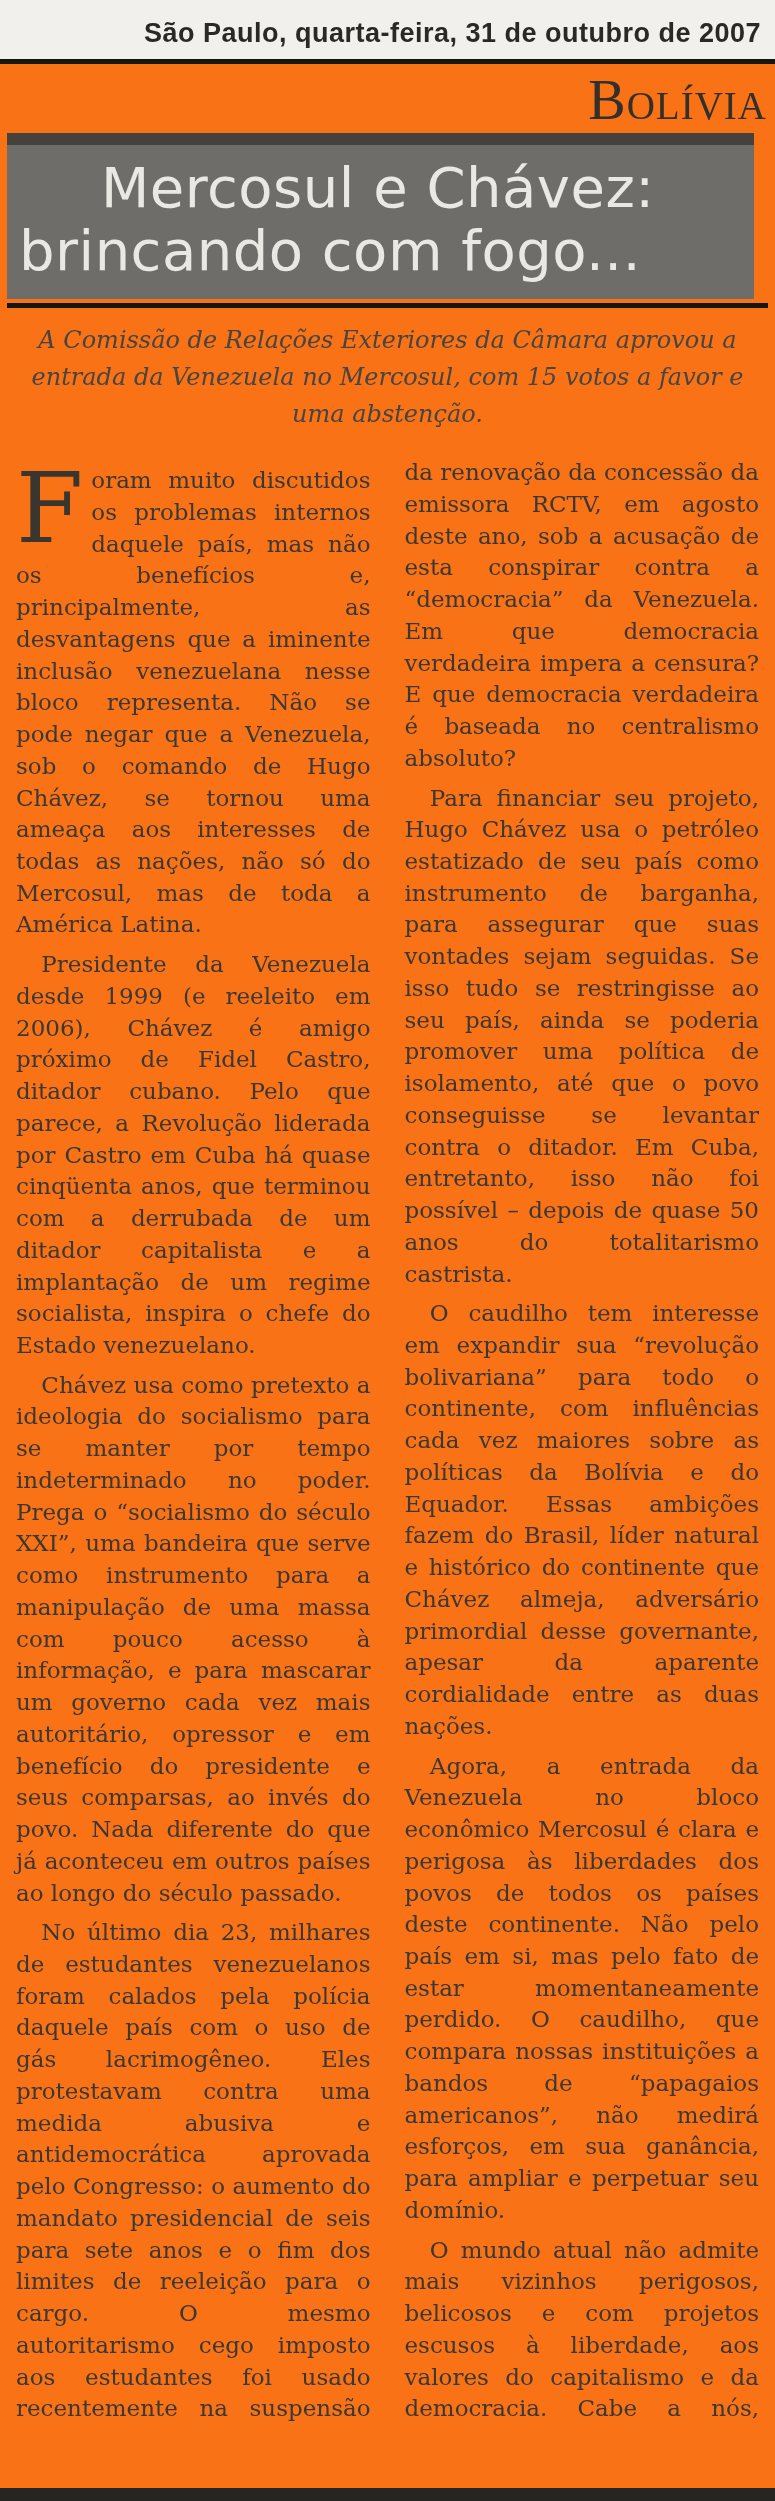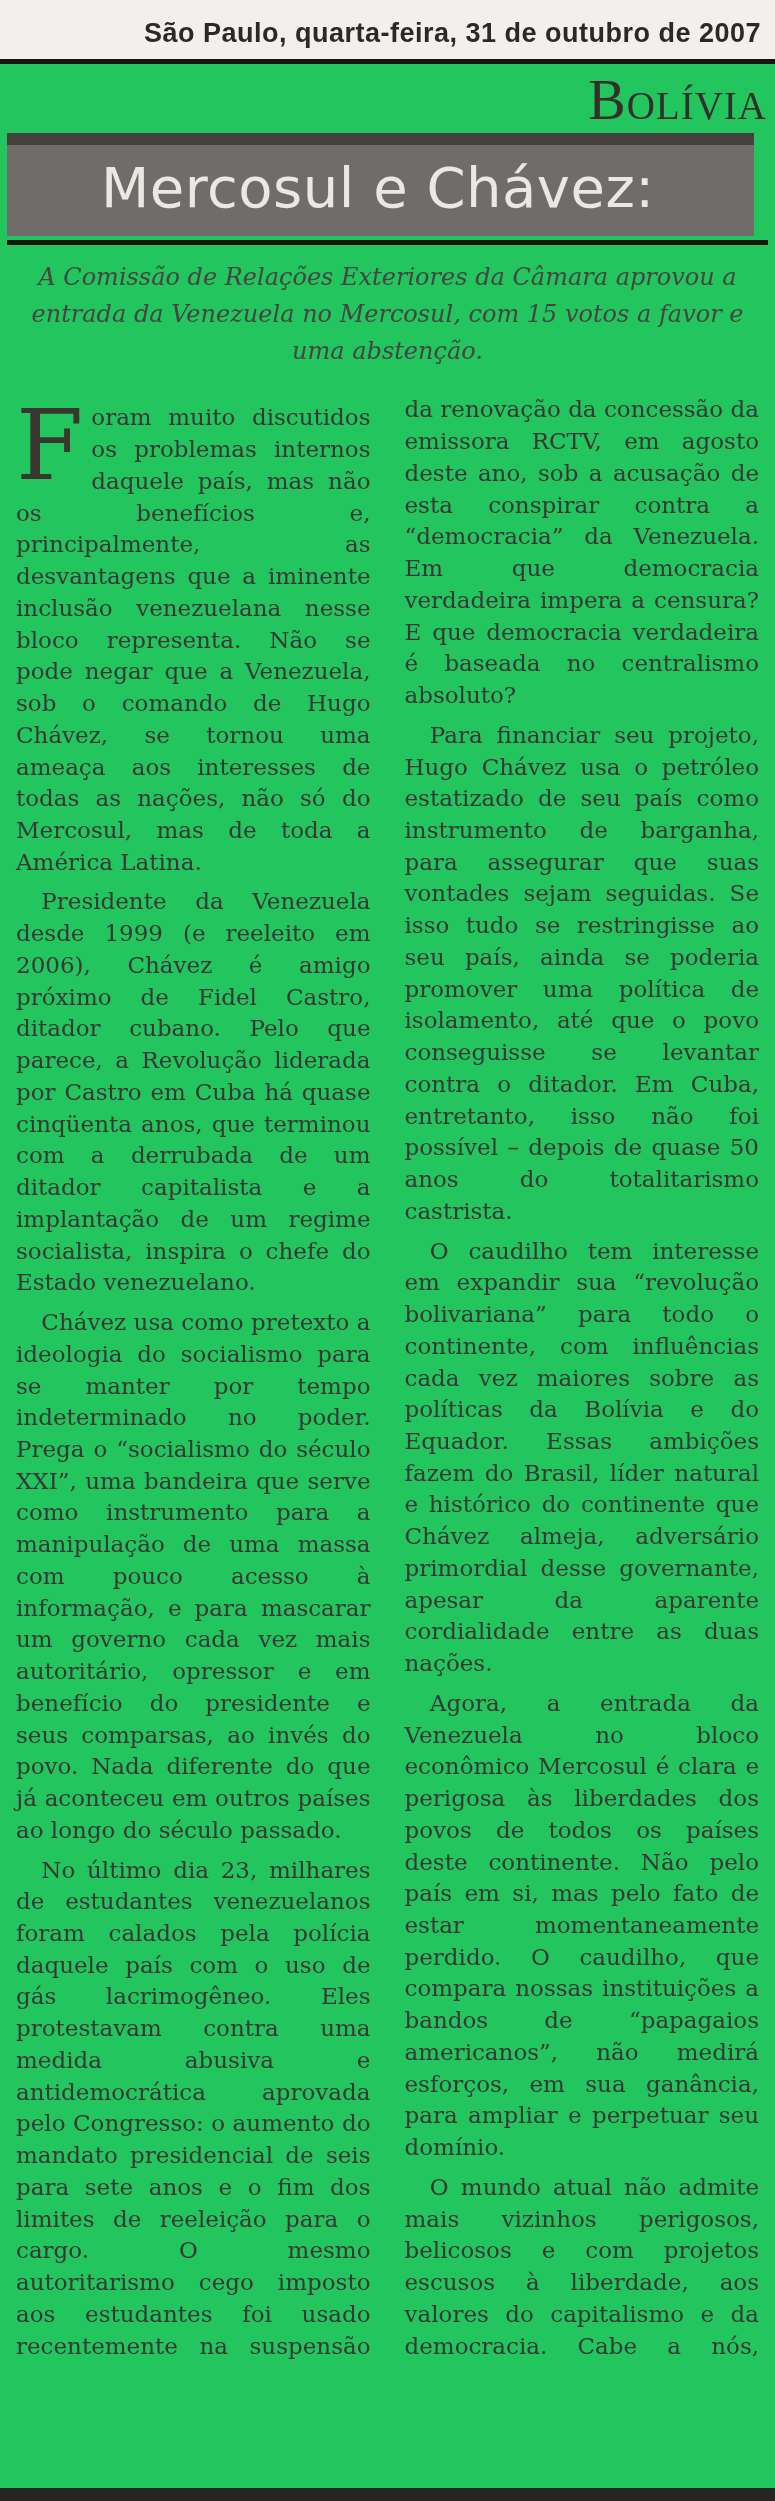--- a/index.html
+++ b/index.html
@@ -1,20 +1,20 @@
 <!DOCTYPE html>
 <html lang="pt-BR"><head>
 <meta charset="utf-8">
 <style>
   html,body{margin:0;padding:0;background:#b8b5b1;}
   .page{
     position:relative;
     width:775px;height:2501px;
     margin:0 auto;
-    background:#22c55e;
+    background:#f97316;
     overflow:hidden;
     font-family:"DejaVu Serif", serif;
   }
   
   .top-strip{
     background:#f2f0ec;
     padding:18px 10px 10px 10px;
     text-align:center;
   }
   .dateline{
@@ -129,20 +129,21 @@
     <div class="dateline">São Paulo, quarta-feira, 31 de outubro de 2007</div>
   </div>
   <div class="rule-top"></div>
 
   <div class="section-row">
     <span class="section-label">Bolívia</span>
   </div>
 
   <div class="title-box">
     <div class="title-line l1">Mercosul e Chávez:</div>
+    <div class="title-line l2">brincando com fogo...</div>
   </div>
   <div class="rule-under-title"></div>
 
 
   <div class="lede">A Comissão de Relações Exteriores da Câmara aprovou a entrada da Venezuela no Mercosul, com 15 votos a favor e uma abstenção.</div>
 
   <div class="cols">
     <p class="first">Foram muito discutidos os problemas internos daquele país, mas não os benefícios e, principalmente, as desvantagens que a iminente inclusão venezuelana nesse bloco representa. Não se pode negar que a Venezuela, sob o comando de Hugo Chávez, se tornou uma ameaça aos interesses de todas as nações, não só do Mercosul, mas de toda a América Latina.</p>
     <p>Presidente da Venezuela desde 1999 (e reeleito em 2006), Chávez é amigo próximo de Fidel Castro, ditador cubano. Pelo que parece, a Revolução liderada por Castro em Cuba há quase cinqüenta anos, que terminou com a derrubada de um ditador capitalista e a implantação de um regime socialista, inspira o chefe do Estado venezuelano.</p>
     <p>Chávez usa como pretexto a ideologia do socialismo para se manter por tempo indeterminado no poder. Prega o “socialismo do século XXI”, uma bandeira que serve como instrumento para a manipulação de uma massa com pouco acesso à informação, e para mascarar um governo cada vez mais autoritário, opressor e em benefício do presidente e seus comparsas, ao invés do povo. Nada diferente do que já aconteceu em outros países ao longo do século passado.</p>

